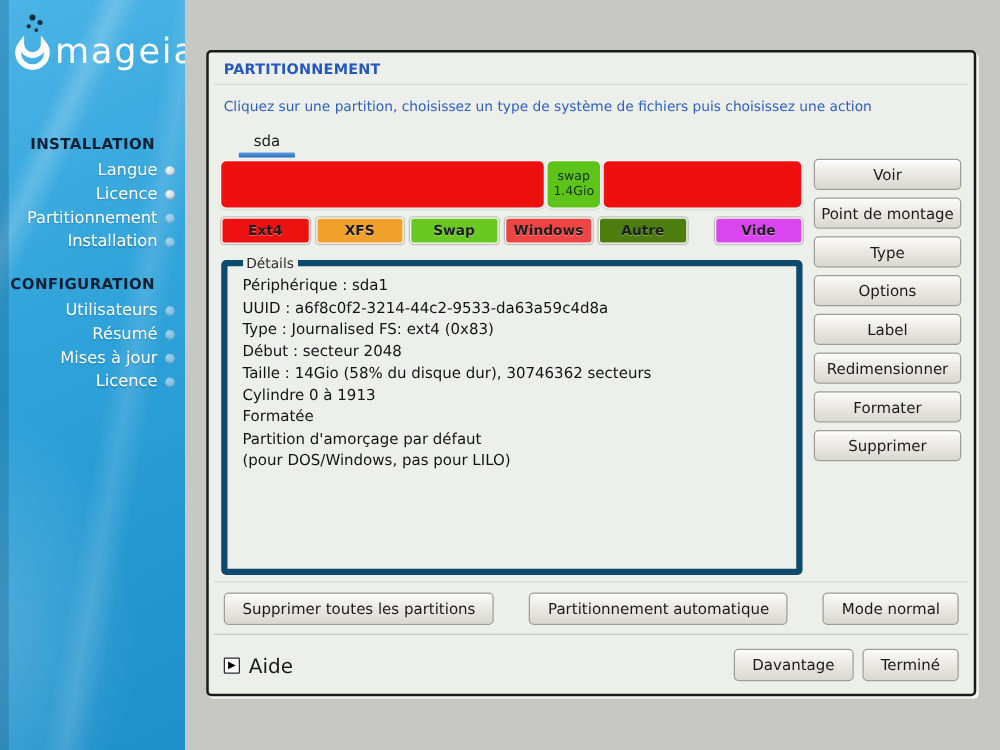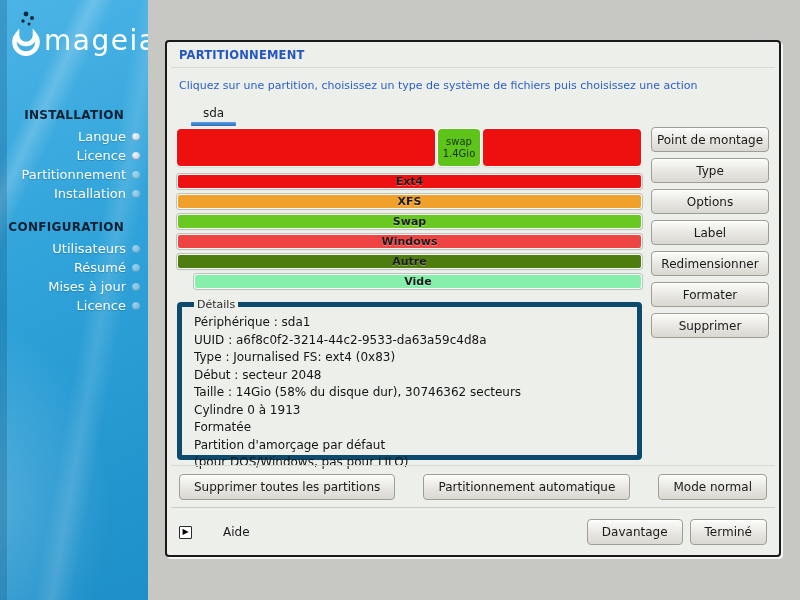--- a/index.html
+++ b/index.html
@@ -76,21 +76,21 @@
   }
 
   .bar { display:flex; gap:3px; height:37px; margin-top:3px; }
   .pseg {
     border-radius:4px;
     box-shadow: 0 0 0 1px rgba(255,255,255,.9), 0 1px 2px rgba(0,0,0,.25);
     display:flex; flex-direction:column; align-items:center; justify-content:center;
     font-size:10px; line-height:12px; color:#16330a; overflow:hidden;
   }
 
-  .legend-row { display:flex; gap:5px; margin-top:8px;flex-direction:column; }
+  .legend-row { display:flex; gap:5px; margin-top:8px; }
   .legend-btn {
     flex:1; height:21px; border-radius:3px;
     border:1px solid rgba(255,255,255,.95);
     box-shadow: 0 0 0 1px #bfc2ba, 0 1px 1px rgba(0,0,0,.18);
     display:flex; align-items:center; justify-content:center;
     font-size:11px; font-weight:bold; color:#1c1c1c;
     text-shadow:0 1px 0 rgba(255,255,255,.35);
   }
 
   fieldset.details {
@@ -112,21 +112,21 @@
   .btn-bottom { height:26px; padding:0 14px;text-align:center; }
   .bottom-row { display:flex; justify-content:space-between; align-items:center; padding:3px 2px 2px; }
   .footer-row { display:flex; align-items:center; gap:7px; padding:6px 2px 2px; }
   .footer-spacer { flex:1; }
   .expander {
     width:13px; height:13px; background:#ffffff;
     border:1px solid #2a2a2a; border-radius:1px;
     display:flex; align-items:center; justify-content:center;
     font-size:8px; line-height:1; color:#000; cursor:pointer;
   }
-  .help-label { font-size:12px; color:#1b1b1b;margin-left:24px; }
+  .help-label { font-size:16px; color:#1b1b1b; }
 </style>
 </head>
 <body>
 
 <div class="sidebar">
   <svg class="logo" viewBox="0 0 144 60" aria-hidden="true">
     <circle cx="22" cy="6" r="2.4" fill="#0d2a3c"></circle>
     <circle cx="28" cy="10" r="2.0" fill="#0d2a3c"></circle>
     <circle cx="19" cy="13" r="1.7" fill="#0d2a3c"></circle>
     <circle cx="25" cy="16" r="1.5" fill="#0d2a3c"></circle>
@@ -233,21 +233,21 @@
           </div>
 
           <div class="legend-btn" style="background: #ef4444;">
             <span>Windows</span>
           </div>
 
           <div class="legend-btn" style="background: #4d7c0f;">
             <span>Autre</span>
           </div>
 
-          <div class="legend-btn" style="background: #86efac; margin-left: 17px;">
+          <div class="legend-btn" style="background: #d946ef; margin-left: 17px;">
             <span>Vide</span>
           </div>
         </div>
 
       <fieldset class="details">
         <legend>Détails</legend>
         <div>
 
             <div class="details-line">Périphérique : sda1</div>
 
@@ -266,20 +266,23 @@
             <div class="details-line">Partition d'amorçage par défaut</div>
 
             <div class="details-line">(pour DOS/Windows, pas pour LILO)</div>
           </div>
       </fieldset>
 
     </div>
 
     <div class="right-col">
 
+        <button class="gtk-btn btn-right">
+          <span>Voir</span>
+        </button>
 
         <button class="gtk-btn btn-right">
           <span>Point de montage</span>
         </button>
 
         <button class="gtk-btn btn-right">
           <span>Type</span>
         </button>
 
         <button class="gtk-btn btn-right">

